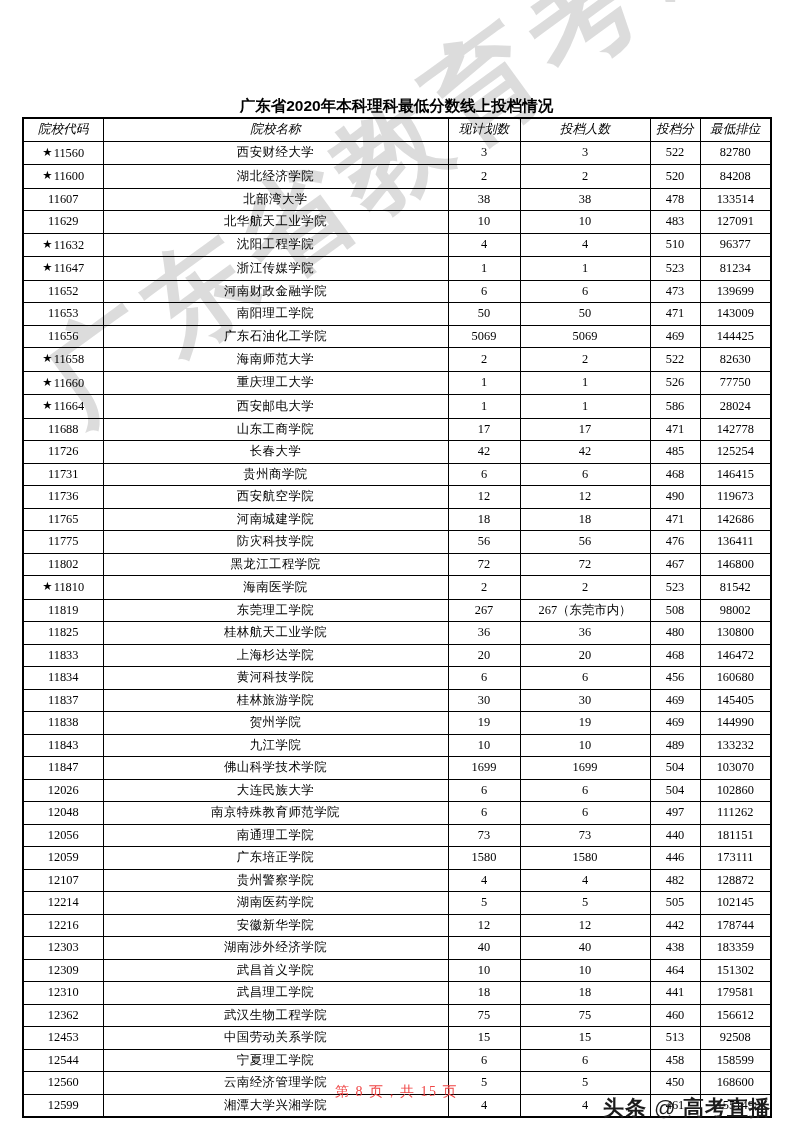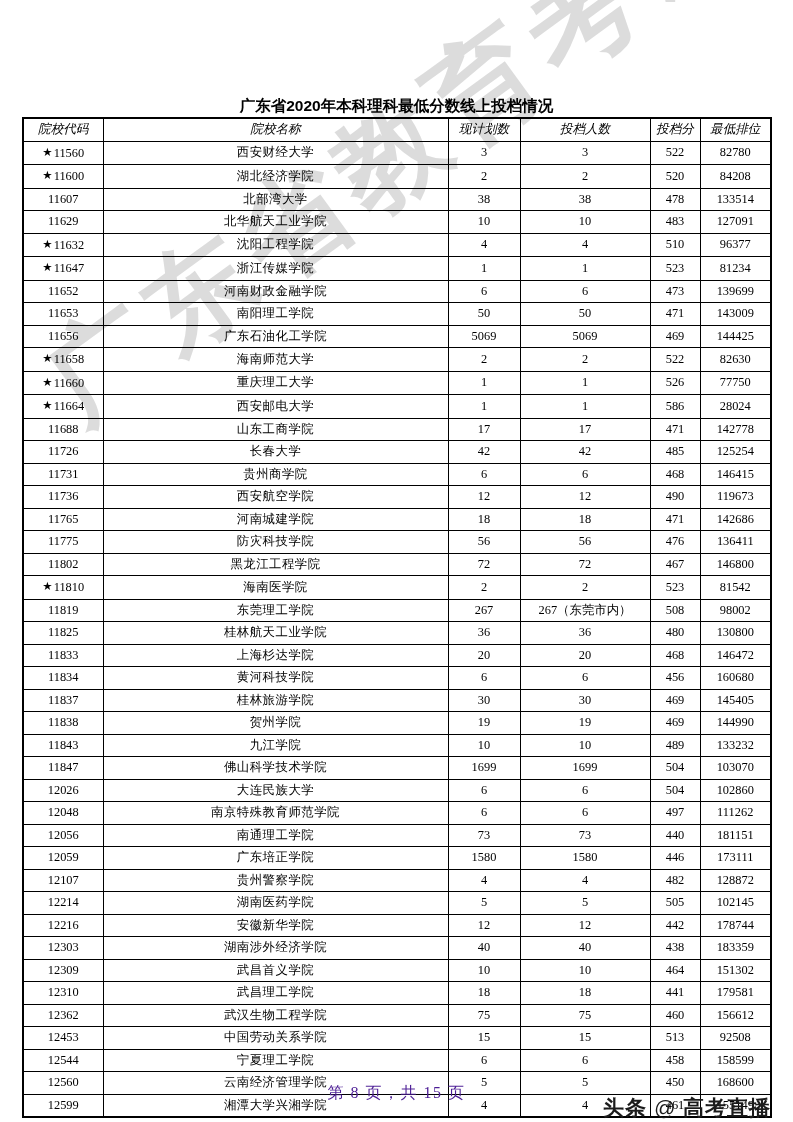--- a/index.html
+++ b/index.html
@@ -116,23 +116,23 @@
   }
   .cell-name { letter-spacing: 0.5px; margin-top: 32px; }
 
   
   #page-footer {
     position: absolute;
     left: 0;
     top: 1083px;
     width: 793px;
     text-align: center;
-    font-size: 16px;
+    font-size: 14px;
     letter-spacing: 1.5px;
-    color: #4c1d95;
+    color: #ef4444;
     z-index: 12;
   }
   #toutiao-watermark {
     position: absolute;
     right: 22px;
     top: 1078px;
     font-family: "Liberation Sans", "DejaVu Sans", sans-serif;
     font-size: 21px;
     font-weight: 700;
     color: #1b1b1b;

